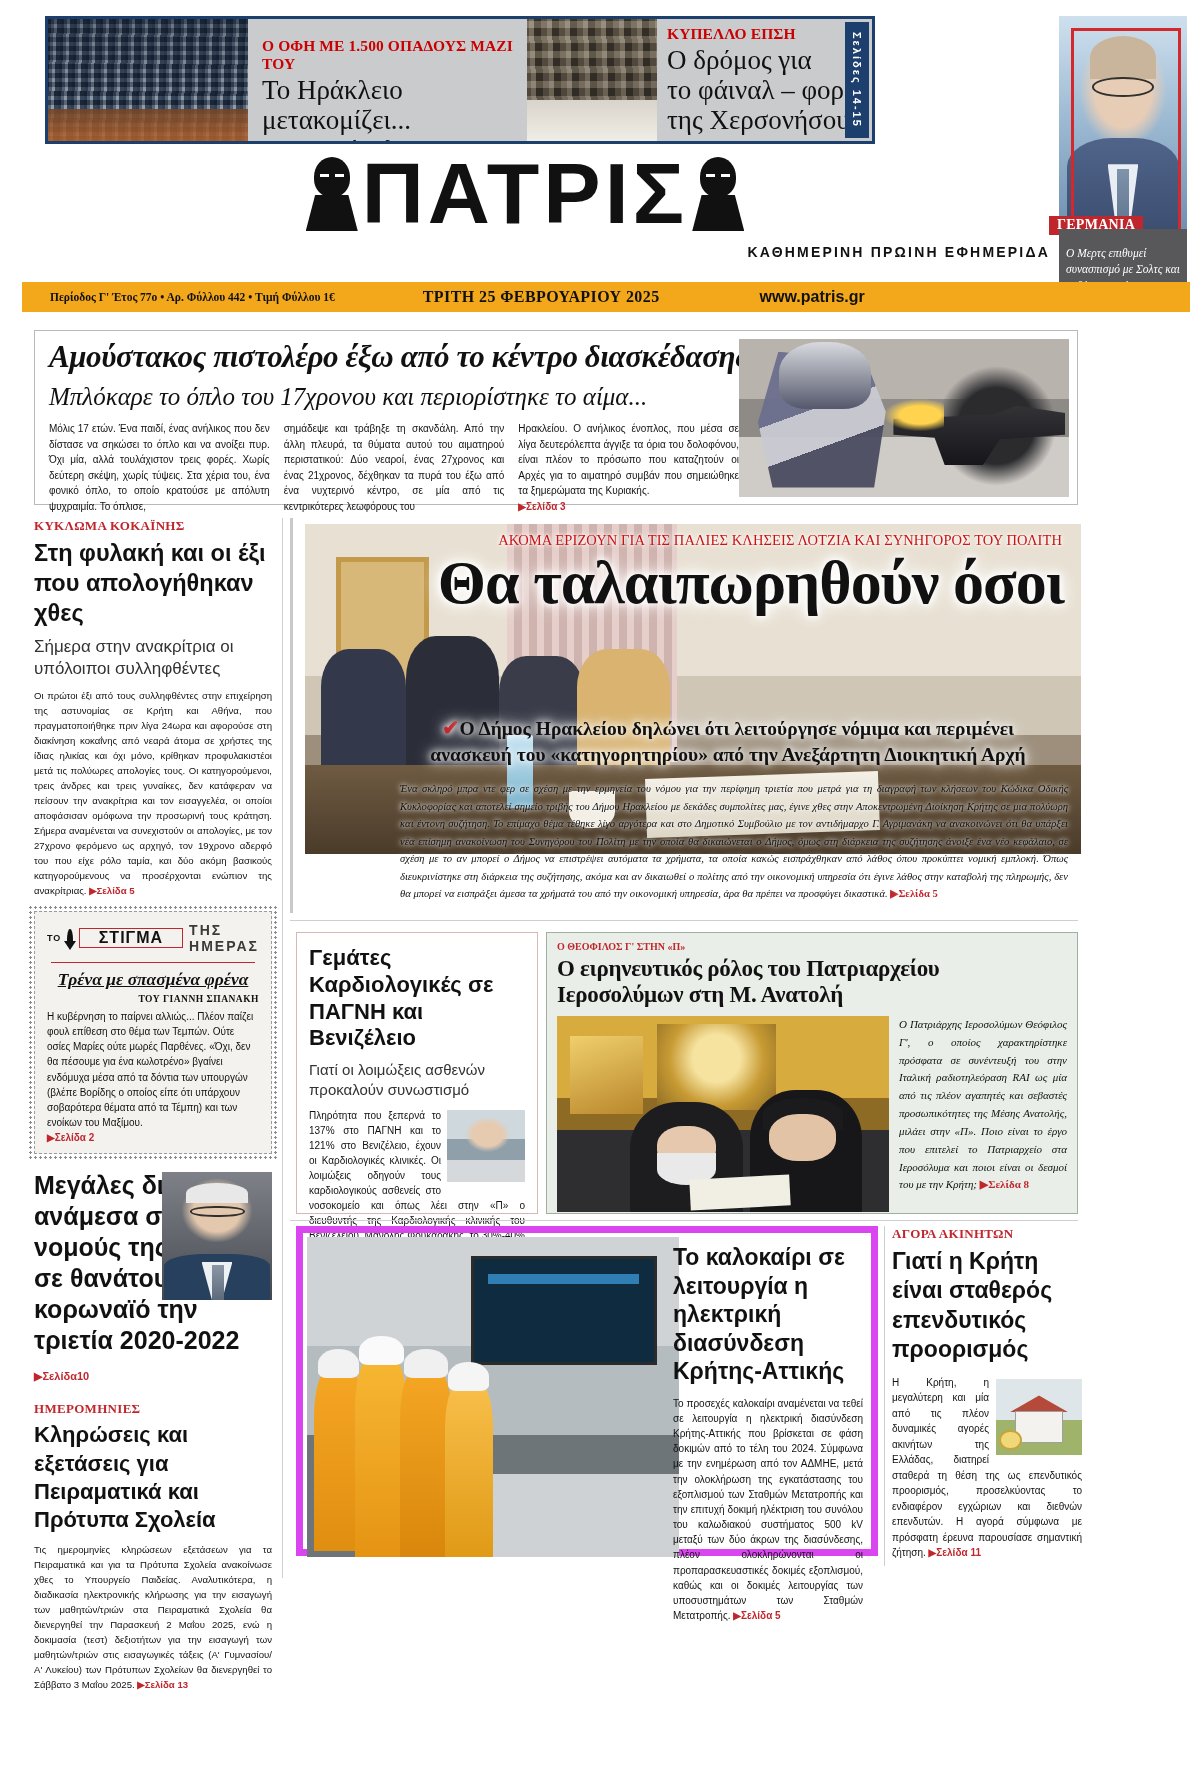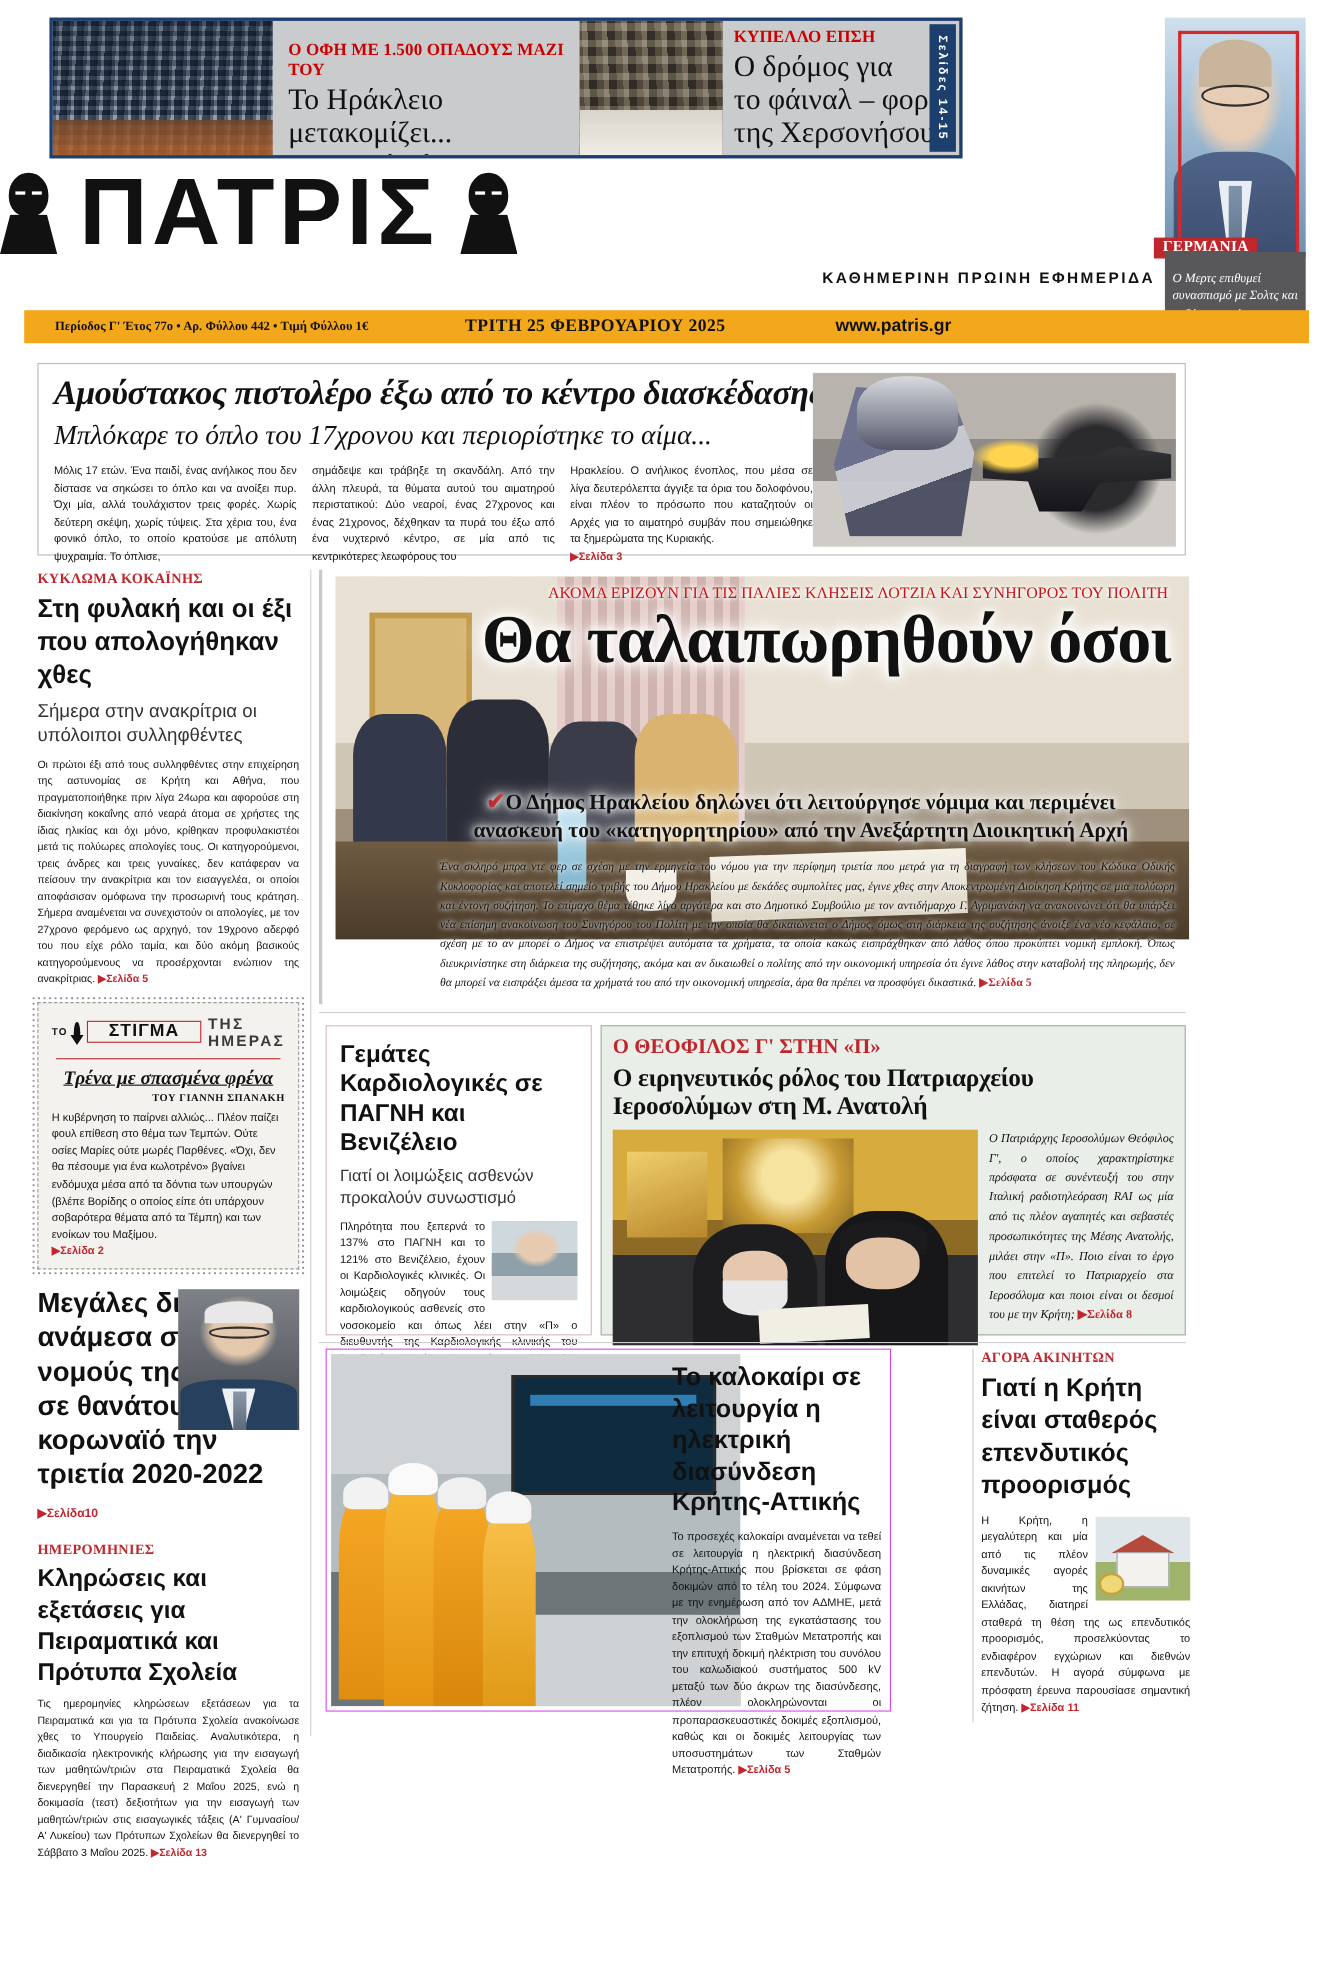--- a/index.html
+++ b/index.html
@@ -111,21 +111,21 @@
     position: absolute; left: 10px; top: 213px; width: 128px; height: 75px;
     background: #58585a; color: #fff; padding: 16px 7px 4px;
     font-family: "Liberation Serif", serif; font-style: italic; font-size: 11.5px;
     line-height: 1.42;
   }
   .g-pg { position: absolute; right: 5px; bottom: 3px; font-size: 9.5px; font-weight: bold; color:#fff; font-style: normal;}
   .g-pg .ar { color: #c0272d; }
 
   
   .masthead { position: absolute; left: 0; top: 148px; width: 1050px; height: 122px; }
-  .mh-inner { display: flex; align-items: center; gap: 20px; height: 92px; }
+  .mh-inner { display: flex; align-items: center; justify-content: center; gap: 4px; height: 92px; }
   .mh-face { width: 52px; height: 74px; position: relative; }
   .mh-face .head { position:absolute; left:8px; top:0; width:36px; height:40px; background:#111; border-radius:50% 50% 45% 45%; }
   .mh-face .body { position:absolute; left:0; bottom:0; width:52px; height:36px; background:#111; clip-path: polygon(18% 0,82% 0,100% 100%,0 100%); }
   .mh-face .eye { position:absolute; width:9px; height:3px; background:#fff; top:17px; }
   .mh-title {
     font-family: "Liberation Sans", sans-serif; font-weight: bold;
     font-size: 86px; letter-spacing: 4px; line-height: .9; color: #111;
   }
   .mh-sub {
     text-align: right; font-size: 14px; font-weight: bold; letter-spacing: 2.2px;
@@ -295,21 +295,21 @@
     float: right; width: 78px; height: 72px; margin: 2px 0 4px 6px;
     background:
       radial-gradient(ellipse 40% 34% at 52% 34%, #e7cbb0 0 48%, rgba(231,203,176,0) 72%),
       linear-gradient(180deg,#cfd8dd 0 40%, #8fa0ab 40% 70%, #d5d9dc 70% 100%);
   }
   
   .patri {
     position: absolute; left: 546px; top: 932px; width: 532px; height: 282px;
     border: 1px solid #9fb09f; background: #e9eee8; padding: 8px 10px;
   }
-  .pt-kicker { color: #c0272d; font-weight: bold; font-size: 19px; font-family: "Liberation Serif", serif; }
+  .pt-kicker { color: #c0272d; font-weight: bold; font-size: 10px; font-family: "Liberation Serif", serif; }
   .pt-h {
     font-family: "Liberation Serif", serif; font-weight: bold; font-size: 23px;
     margin-top: 4px; letter-spacing: -.3px;
   }
   .pt-inner { display: flex; gap: 10px; margin-top: 8px; }
   .pt-photo {
     width: 332px; height: 196px;
     background: linear-gradient(180deg,#d8ab3e 0 42%, #8d6b25 42% 58%, #2e2e30 58% 100%);
     position: relative; overflow: hidden;
   }
@@ -322,22 +322,22 @@
   .pt-photo .m2f{position:absolute;left:64%;bottom:26%;width:20%;height:24%;background:#e3c3a6;border-radius:44%;}
   .pt-photo .m2h{position:absolute;left:62%;bottom:42%;width:24%;height:16%;background:#1b1b1e;border-radius:50% 50% 0 0;}
   .pt-photo .book{position:absolute;left:40%;bottom:2%;width:30%;height:16%;background:#f1eee4;transform:rotate(-3deg);}
   .pt-text {
     flex: 1; font-family: "Liberation Serif", serif; font-style: italic;
     font-size: 11px; line-height: 1.62; text-align: justify; color: #111;
   }
 
   
   .elec {
-    position: absolute; left: 296px; top: 1226px; width: 514px; height: 330px;
-    border: 1px solid #d946ef;
+    position: absolute; left: 296px; top: 1226px; width: 582px; height: 330px;
+    border: 7px solid #d946ef;
   }
   .el-photo {
     position: absolute; left: 4px; top: 4px; width: 372px; height: 320px;
     background: linear-gradient(180deg,#cfd3d6 0 34%, #b5bcc0 34% 62%, #6e7578 62% 100%);
     overflow: hidden;
   }
   .el-photo .screen{position:absolute;left:44%;top:6%;width:50%;height:34%;background:#0e2b3f;border:3px solid #2b2b2b;}
   .el-photo .screen i{position:absolute;left:8%;top:14%;width:84%;height:10%;background:#2f7fb5;display:block;}
   .el-photo .desk{position:absolute;left:36%;bottom:0;width:64%;height:26%;background:#cfd2d4;}
   .el-v1{position:absolute;left:2%;bottom:2%;width:13%;height:56%;background:linear-gradient(180deg,#f5a623,#e08e10);border-radius:26% 26% 0 0;}

